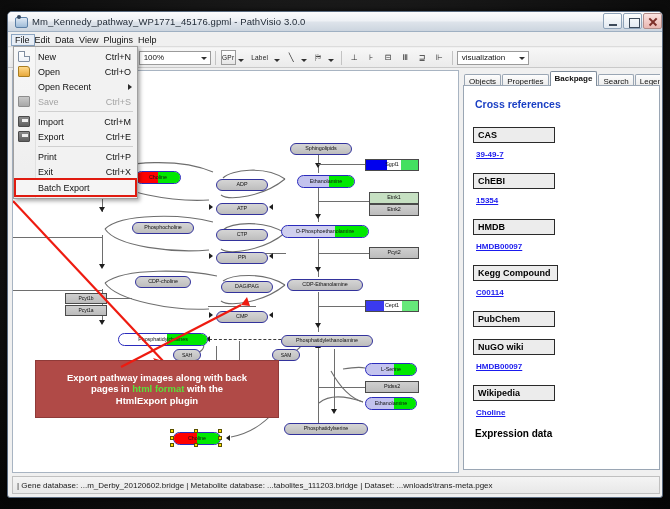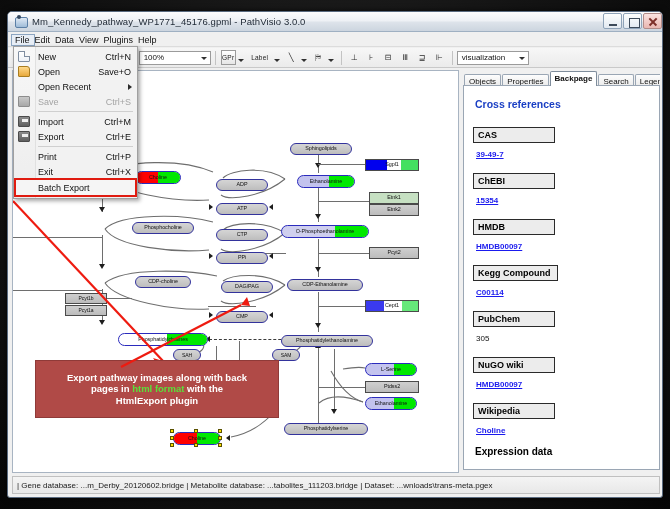--- a/index.html
+++ b/index.html
@@ -620,21 +620,20 @@
           <div><span class="xref-val">HMDB00097</span></div>
         </div>
 
         <div class="xref-block">
           <div class="xref-head">Kegg Compound</div>
           <div><span class="xref-val">C00114</span></div>
         </div>
 
         <div class="xref-block">
           <div class="xref-head">PubChem</div>
-          <div><span class="xref-val plain">305</span></div>
         </div>
 
         <div class="xref-block">
           <div class="xref-head">NuGO wiki</div>
           <div><span class="xref-val">HMDB00097</span></div>
         </div>
 
         <div class="xref-block">
           <div class="xref-head">Wikipedia</div>
           <div><span class="xref-val">Choline</span></div>
@@ -652,21 +651,21 @@
       <div class="gutter"></div>
 
       <div class="fm-row">
         <span class="fm-ico ico-new"></span>
         <span class="fm-label">New</span>
         <span class="fm-accel">Ctrl+N</span>
       </div>
       <div class="fm-row">
         <span class="fm-ico ico-open"></span>
         <span class="fm-label">Open</span>
-        <span class="fm-accel">Save+O</span>
+        <span class="fm-accel">Ctrl+O</span>
       </div>
       <div class="fm-row">
         <span class="fm-label">Open Recent</span>
         <span class="fm-submark"></span>
       </div>
       <div class="fm-row disabled">
         <span class="fm-ico ico-save"></span>
         <span class="fm-label">Save</span>
         <span class="fm-accel">Ctrl+S</span>
       </div>

